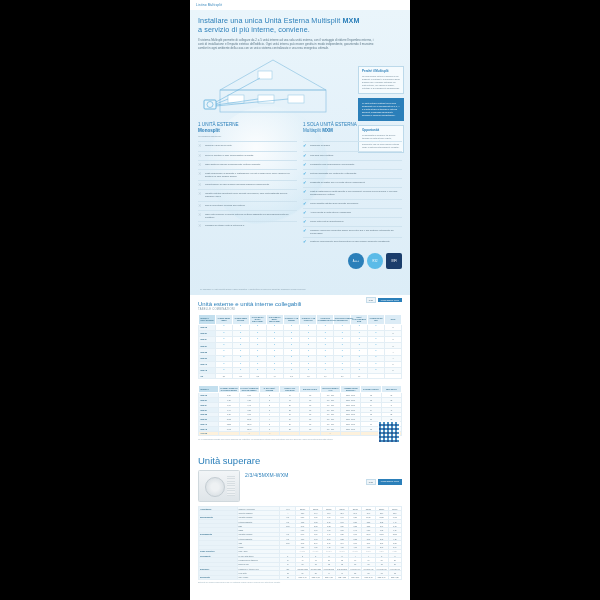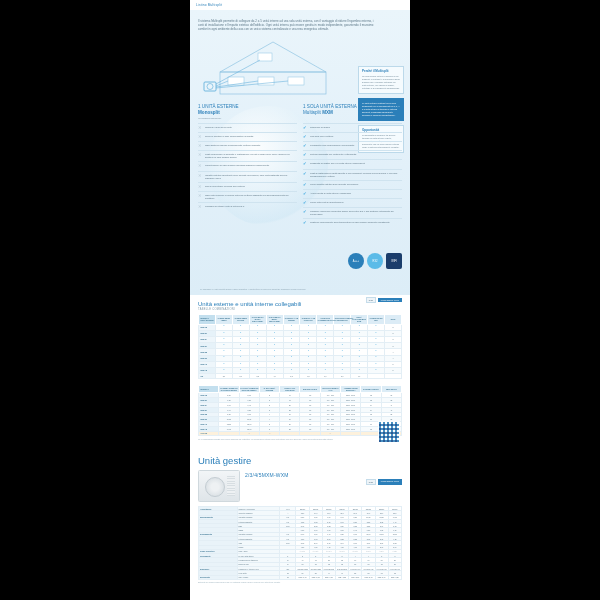--- a/index.html
+++ b/index.html
@@ -320,20 +320,24 @@
 
 <div class="page">
 
   <div class="topbar">
     <span>Listino Multisplit</span>
   </div>
 
   <div class="hero">
     <div class="ghost"></div>
 
+    <h1>
+      <span>Installare una unica Unità Esterna Multisplit </span><b>MXM</b><br>
+      <span>a servizio di più interne, conviene.</span>
+    </h1>
     <p class="lead">Il sistema Multisplit permette di collegare da 2 a 5 unità interne ad una sola unità esterna, con il vantaggio di ridurre l'ingombro esterno, i costi di installazione e l'impatto estetico dell'edificio. Ogni unità interna può essere gestita in modo indipendente, garantendo il massimo comfort in ogni ambiente della casa con un unico sistema centralizzato e una resa energetica ottimale.</p>
 
     <div class="schema">
       <svg width="150" height="60" viewBox="0 0 150 60">
         <polygon points="75,4 128,34 22,34" fill="none" stroke="#8fc4e2" stroke-width="0.7"></polygon>
         <rect x="22" y="34" width="106" height="22" fill="none" stroke="#8fc4e2" stroke-width="0.7"></rect>
         <rect x="30" y="39" width="16" height="8" fill="#ffffff" stroke="#9ccbe6" stroke-width="0.6"></rect>
         <rect x="60" y="39" width="16" height="8" fill="#ffffff" stroke="#9ccbe6" stroke-width="0.6"></rect>
         <rect x="90" y="39" width="16" height="8" fill="#ffffff" stroke="#9ccbe6" stroke-width="0.6"></rect>
         <rect x="60" y="15" width="14" height="8" fill="#ffffff" stroke="#9ccbe6" stroke-width="0.6"></rect>
@@ -750,21 +754,21 @@
             <td>—</td>
           </tr>
         </tbody>
     </table>
 
     <div class="tbl-note">(1) Le combinazioni indicate sono quelle ammesse dal costruttore. La somma delle potenze delle unità interne non deve superare il 130% della potenza dell'unità esterna.</div>
     <div class="qr" style="position:absolute; right:10px; bottom:4px;"></div>
   </div>
 
   <div class="sec2">
-    <h2>Unità gestire</h2>
+    <h2>Unità superare</h2>
     <div class="prodrow">
       <div class="prodimg">
         <div class="vent"></div>
         <div class="grill"></div>
       </div>
       <div class="prodmeta">
         <div class="prodtitle">2/3/4/5MXM-WXM</div>
         <div class="pills">
           <span class="code-pill">R32</span>
           <span class="code-blue">MULTISPLIT MXM</span>

